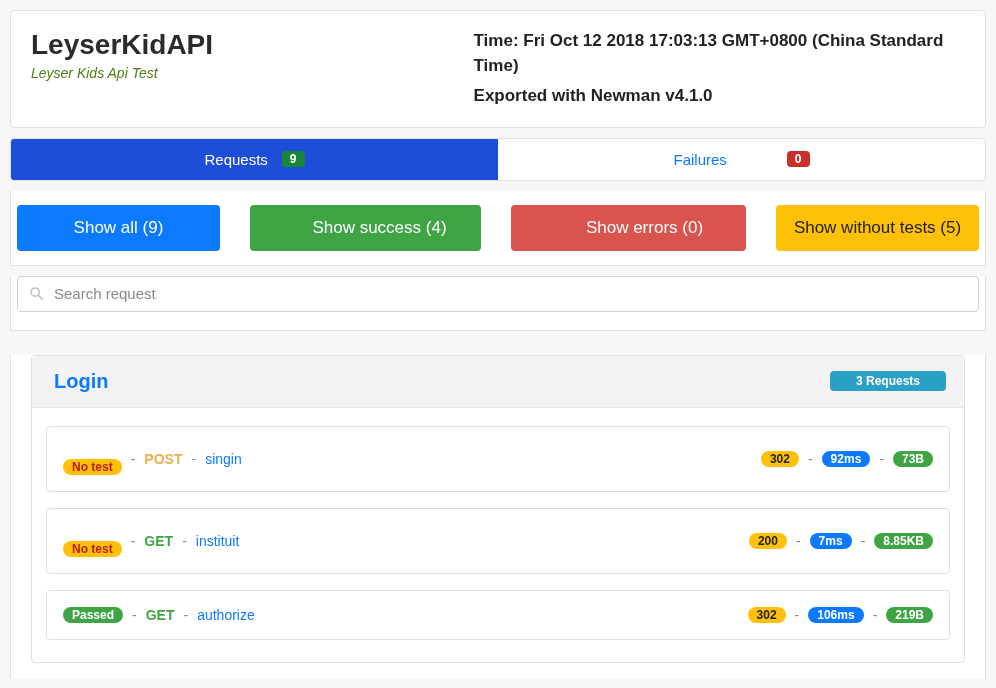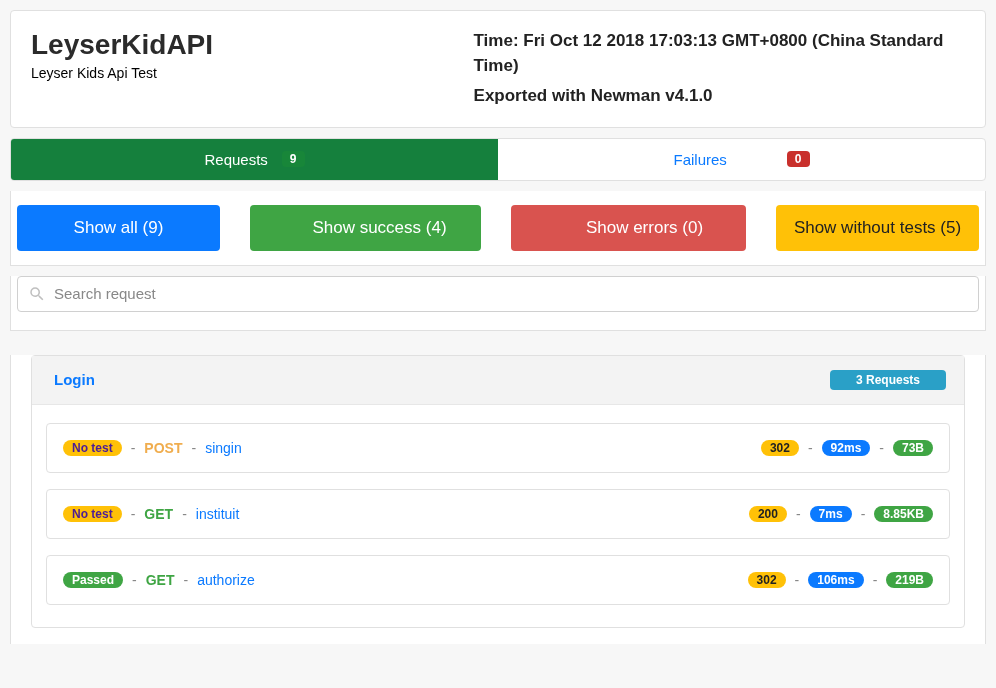--- a/index.html
+++ b/index.html
@@ -17,21 +17,21 @@
   }
   
   .header-card {
     margin: 10px;
     padding: 18px 32px 18px 20px;
     display: flex;
   }
   .header-left { flex: 0 0 48%; }
   .header-right { flex: 1; }
   .api-title { font-size: 28px; font-weight: 700; color: #2b2b2b; margin-bottom: 4px; }
-  .api-subtitle { font-size: 14px; color: #000000; }
+  .api-subtitle { font-size: 14px; color: #4d7c0f; font-style: italic; }
   .meta-line { font-size: 17px; font-weight: 600; color: #222; line-height: 1.45; }
   .meta-line + .meta-line { margin-top: 6px; }
 
   
   .tabs-card {
     margin: 10px 10px 0 10px;
     display: flex;
     overflow: hidden;
   }
   .tab {
@@ -41,21 +41,21 @@
     font-size: 15px;
     color: #0b7aff;
     cursor: pointer;
     position: relative;
     display: flex;
     align-items: center;
     justify-content: center;
     gap: 60px;
   }
   .tab.active {
-    background: #15803d;
+    background: #1d4ed8;
     color: #fff;
     gap: 14px;
   }
   .tab .count-badge {
     background: #188639;
     color: #fff;
     border-radius: 4px;
     padding: 1px 8px;
     font-size: 12px;
     font-weight: 600;
@@ -121,21 +121,21 @@
     background: #fff;
   }
   .group-header {
     display: flex;
     justify-content: space-between;
     align-items: center;
     padding: 14px 18px 14px 22px;
     background: #f3f3f3;
     border-bottom: 1px solid #e7e7e7;
   }
-  .group-title { color: #0b7aff; font-weight: 700; font-size: 15px; }
+  .group-title { color: #0b7aff; font-weight: 700; font-size: 20px; }
   .req-count-badge {
     background: #2aa0c7;
     color: #fff;
     border-radius: 4px;
     padding: 3px 26px;
     font-size: 12px;
     font-weight: 700;
   }
   .group-body { padding: 18px 14px 6px 14px; }
 
@@ -153,21 +153,21 @@
   .sep { color: #888; padding: 0 3px; }
 
   .pill {
     display: inline-block;
     border-radius: 10px;
     padding: 1px 9px;
     font-size: 12px;
     font-weight: 700;
     color: #fff;
   }
-  .pill.notest   { background: #ffc107; color: #4c1d95; }
+  .pill.notest   { background: #ffc107; color: #b91c1c; margin-top: 16px; }
   .pill.passed   { background: #3fa544; }
   .pill.status   { background: #ffc107; color: #222; }
   .pill.time     { background: #0b7aff; }
   .pill.size     { background: #3fa544; }
 
   .method { font-weight: 700; }
   .method.post { color: #f0ad4e; }
   .method.get  { color: #3fa544; }
   .req-name { color: #0b7aff; }
 

